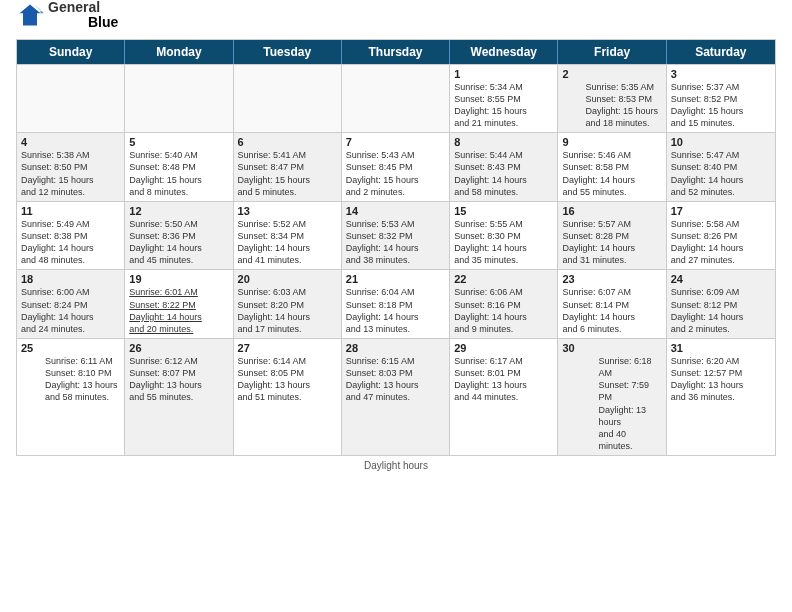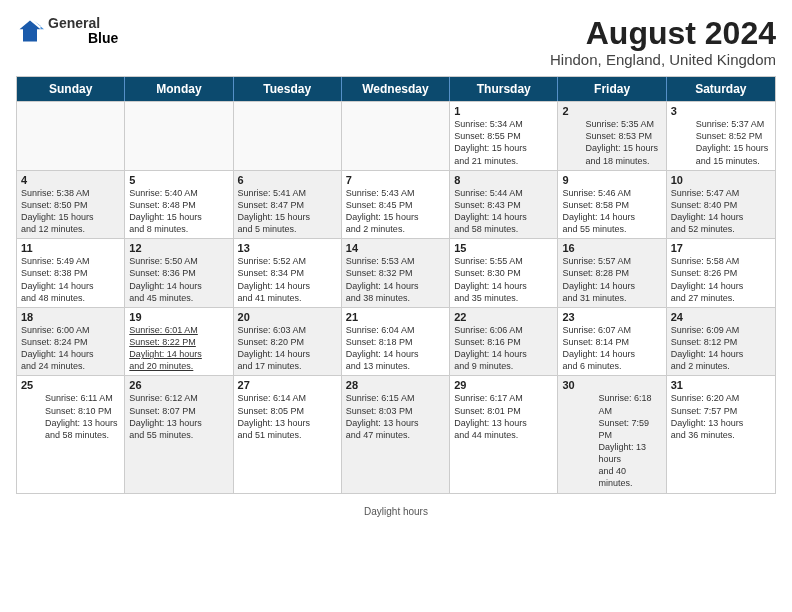--- a/index.html
+++ b/index.html
@@ -6,21 +6,21 @@
     body {
       font-family: Arial, sans-serif;
       background: #fff;
       width: 792px;
       height: 612px;
       overflow: hidden;
     }
     .page {
       width: 792px;
       height: 437px;
-      padding: 16px 16px 10px 16px;
+      padding: 0 16px 10px 16px;
       display: flex;
       flex-direction: column;
     }
     .header {
       display: flex;
       align-items: flex-start;
       justify-content: space-between;
       margin-bottom: 8px;
     }
     .logo {
@@ -105,51 +105,47 @@
     }
     .cell-info {
       font-size: 9px;
       line-height: 1.35;
       color: #333;
     }
     .footer-note {
       font-size: 10px;
       color: #555;
       text-align: center;
-      margin-top: 12px;
+      margin-top: 4px;
     }
   </style>
 </head>
 <body>
 
 <div class="page">
   <div class="header">
     <div class="logo">
       <svg class="logo-icon" viewBox="0 0 32 32">
         <polygon points="16,4 28,14 24,14 24,28 8,28 8,14 4,14" fill="#1a5aab"></polygon>
         <polygon points="20,4 32,14 28,14 28,10 20,4" fill="#4a90d9"></polygon>
       </svg>
       <div class="logo-text">
         <span class="logo-general">General</span>
         <span class="logo-blue">Blue</span>
       </div>
     </div>
-    <div class="title-block">
-      <div class="month-year">August 2024</div>
-      <div class="location">Hindon, England, United Kingdom</div>
-    </div>
   </div>
 
   <div class="calendar">
     <div class="cal-header-row">
     <div class="cal-header-cell">Sunday</div>
         <div class="cal-header-cell">Monday</div>
         <div class="cal-header-cell">Tuesday</div>
+        <div class="cal-header-cell">Thursday</div>
         <div class="cal-header-cell">Wednesday</div>
-        <div class="cal-header-cell">Thursday</div>
         <div class="cal-header-cell">Friday</div>
         <div class="cal-header-cell">Saturday</div>
       </div>
     <div class="cal-body">
     <div class="cal-week">
           <div class="cal-cell empty"></div>
           <div class="cal-cell empty"></div>
           <div class="cal-cell empty"></div>
           <div class="cal-cell empty"></div>
           <div class="cal-cell">
@@ -161,21 +157,21 @@
           </div>
           <div class="cal-cell shaded">
             <div class="day-num">2</div>
             <div class="cell-info" style="white-space: pre-line; margin-left: 23px;">Sunrise: 5:35 AM
 Sunset: 8:53 PM
 Daylight: 15 hours
 and 18 minutes.</div>
           </div>
           <div class="cal-cell">
             <div class="day-num">3</div>
-            <div class="cell-info" style="white-space: pre-line; margin-left: 25px;">Sunrise: 5:37 AM
+            <div class="cell-info" style="white-space: pre-line;">Sunrise: 5:37 AM
 Sunset: 8:52 PM
 Daylight: 15 hours
 and 15 minutes.</div>
           </div>
         </div>
         <div class="cal-week">
           <div class="cal-cell shaded">
             <div class="day-num">4</div>
             <div class="cell-info" style="white-space: pre-line;">Sunrise: 5:38 AM
 Sunset: 8:50 PM
@@ -366,21 +362,21 @@
           <div class="cal-cell shaded">
             <div class="day-num">30</div>
             <div class="cell-info" style="white-space: pre-line; margin-left: 36px;">Sunrise: 6:18 AM
 Sunset: 7:59 PM
 Daylight: 13 hours
 and 40 minutes.</div>
           </div>
           <div class="cal-cell">
             <div class="day-num">31</div>
             <div class="cell-info" style="white-space: pre-line;">Sunrise: 6:20 AM
-Sunset: 7:57 PM
+Sunset: 12:57 PM
 Daylight: 13 hours
 and 36 minutes.</div>
           </div>
         </div>
       </div>
   </div>
 
   <div class="footer-note">Daylight hours</div>
 </div>
 

